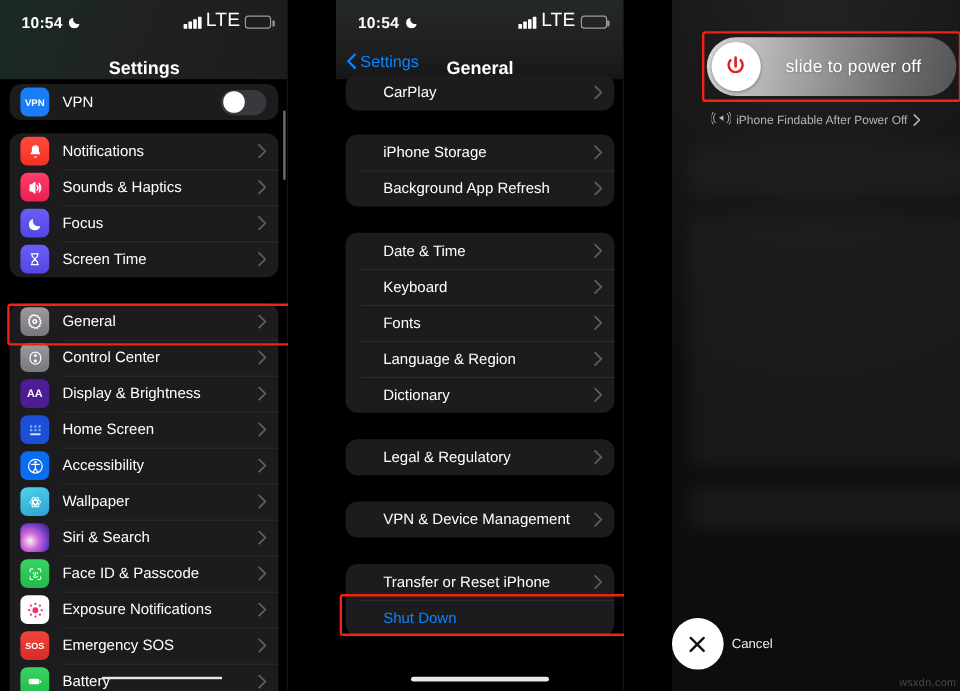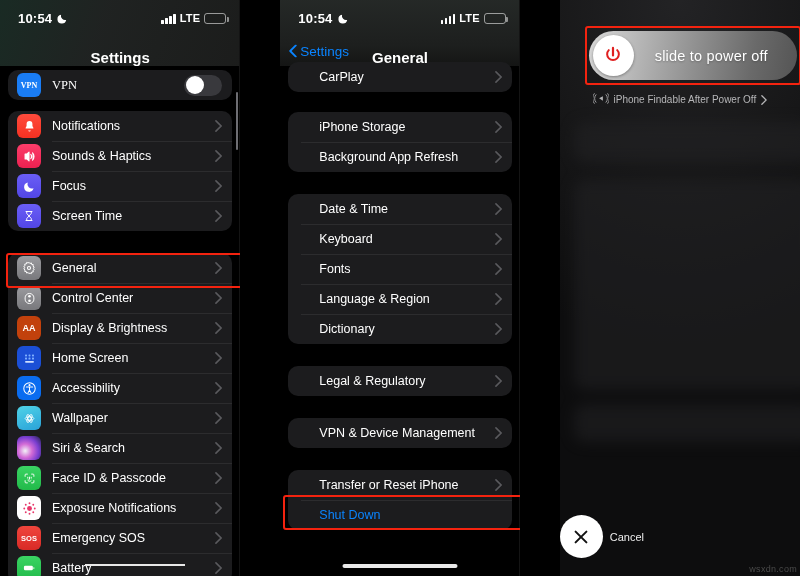--- a/index.html
+++ b/index.html
@@ -30,21 +30,21 @@
   .sb-left { display: flex; align-items: center; gap: 5px; }
   .moon { width: 11px; height: 11px; position: relative; display: inline-block; }
   .moon svg { display:block; }
   .sb-right { display: flex; align-items: center; gap: 4px; }
   .bars { display: flex; align-items: flex-end; gap: 1.5px; height: 11px; }
   .bars i { display: block; width: 2.5px; background: #fff; border-radius: .5px; }
   .bars i:nth-child(1){height:4px}
   .bars i:nth-child(2){height:6px}
   .bars i:nth-child(3){height:8px}
   .bars i:nth-child(4){height:10px}
-  .lte { font-size: 11px; font-weight: bold; }
+  .lte { font-size: 16px; font-weight: normal; }
   .battery { position: relative; width: 22px; height: 11px; border: 1px solid rgba(255,255,255,.55);
              border-radius: 3px; padding: 1px; }
   .battery::after { content:""; position:absolute; right:-3.5px; top:3px; width:2px; height:5px;
                     background: rgba(255,255,255,.5); border-radius: 0 1px 1px 0; }
   .battery .fill { height: 100%; width: 62%; background: #f5cd19; border-radius: 1.5px; }
 
   
   .navbar {
     position: relative; height: 30px; display:flex; align-items:flex-end; justify-content:center;
     color: #fff; font-size: 15px; font-weight: bold;
@@ -65,21 +65,21 @@
   }
   .panel-1 .hdr-blur {
     background: linear-gradient(110deg, rgba(27,45,38,.95) 0%, rgba(34,37,36,.93) 42%, rgba(30,31,30,.92) 100%);
   }
 
   
   .scroll { position: relative; }
   .group {
     background: #1c1c1e; border-radius: 10px; margin: 0 8px 22px 8px; overflow: hidden;
   }
-  .group.tight { margin-bottom: 11px; font-family: Liberation Serif, serif; }
+  .group.tight { margin-bottom: 11px; }
   .row {
     display: flex; align-items: center; gap: 11px;
     height: 30px; padding: 0 10px 0 9px; position: relative;
     color: #fff; font-size: 12.5px;
   }
   .row + .row::before {
     content:""; position:absolute; left: 44px; right: 0; top: 0; height: 1px; background: #2c2c2e;
   }
   .row.noicon { padding-left: 31px; }
   .row.noicon + .row.noicon::before { left: 13px; }
@@ -153,21 +153,21 @@
   }
 
   
   .ic-vpn{background:#1a7df5}
   .ic-notif{background:linear-gradient(180deg,#ff4b3c,#f53122)}
   .ic-sounds{background:linear-gradient(180deg,#fc3d6a,#eb2150)}
   .ic-focus{background:linear-gradient(180deg,#6a5ef6,#5246e5)}
   .ic-screen{background:linear-gradient(180deg,#6a5ef6,#5246e5)}
   .ic-general{background:linear-gradient(180deg,#9b9b9f,#78787c)}
   .ic-control{background:linear-gradient(180deg,#9b9b9f,#78787c)}
-  .ic-display{background:#c2410c}
+  .ic-display{background:#4c1d95}
   .ic-home{background:#1b4fd6}
   .ic-access{background:#0a6cf0}
   .ic-wall{background:linear-gradient(160deg,#4fd3e8,#2aa2d8)}
   .ic-siri{background:radial-gradient(circle at 34% 62%,#f2f2f7 0%, #d36bd6 32%, #7b3fd1 62%, #20214a 100%)}
   .ic-faceid{background:linear-gradient(180deg,#3ad463,#22ba4a)}
   .ic-sos{background:linear-gradient(180deg,#f0453c,#d82a26)}
   .ic-expo{background:#ffffff}
   .ic-battery{background:linear-gradient(180deg,#3ad463,#22ba4a)}
 </style>
 </head>

